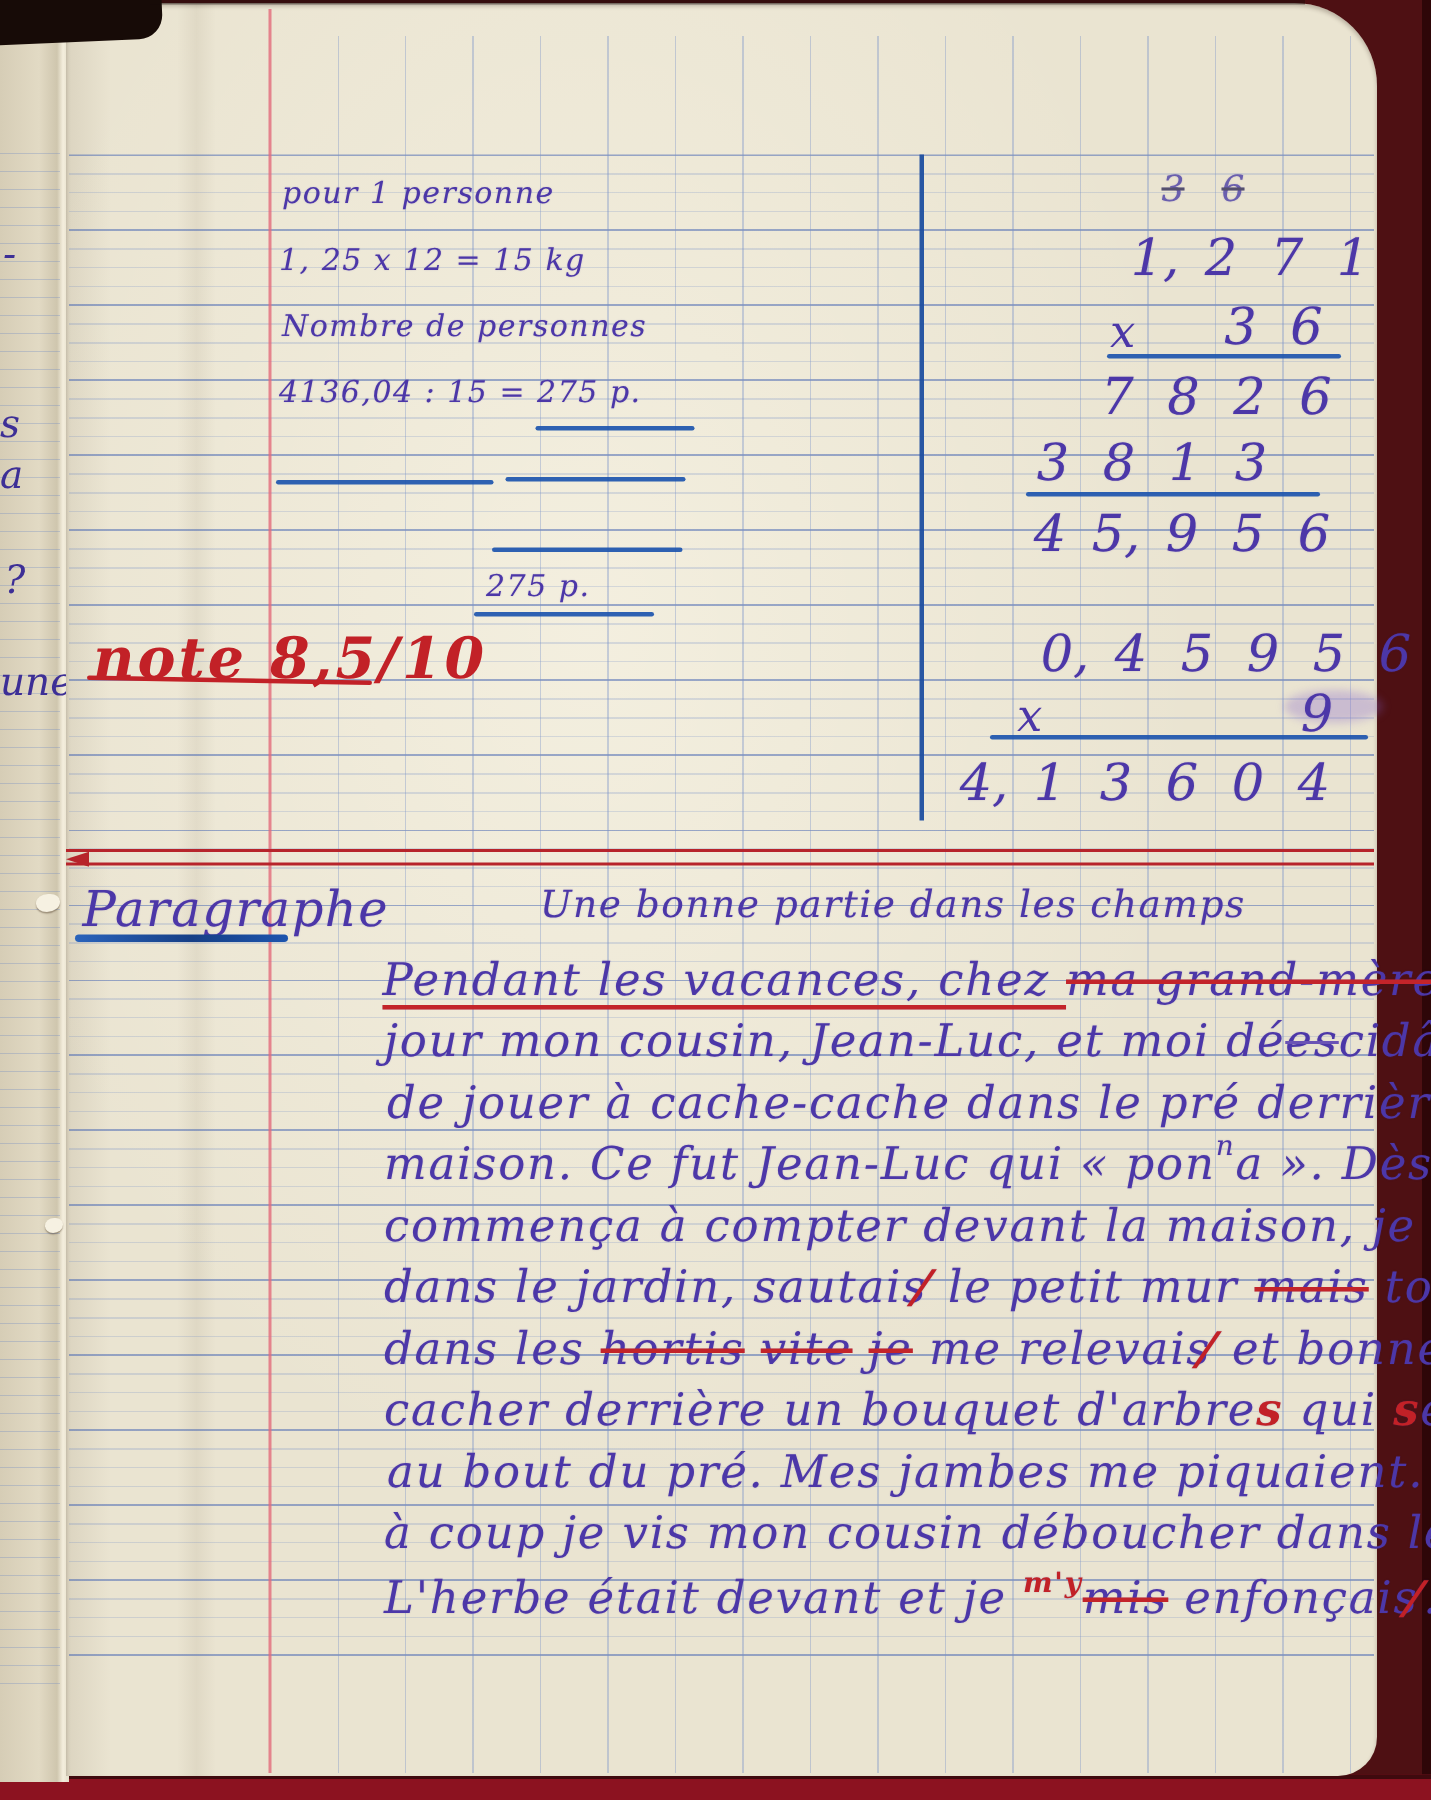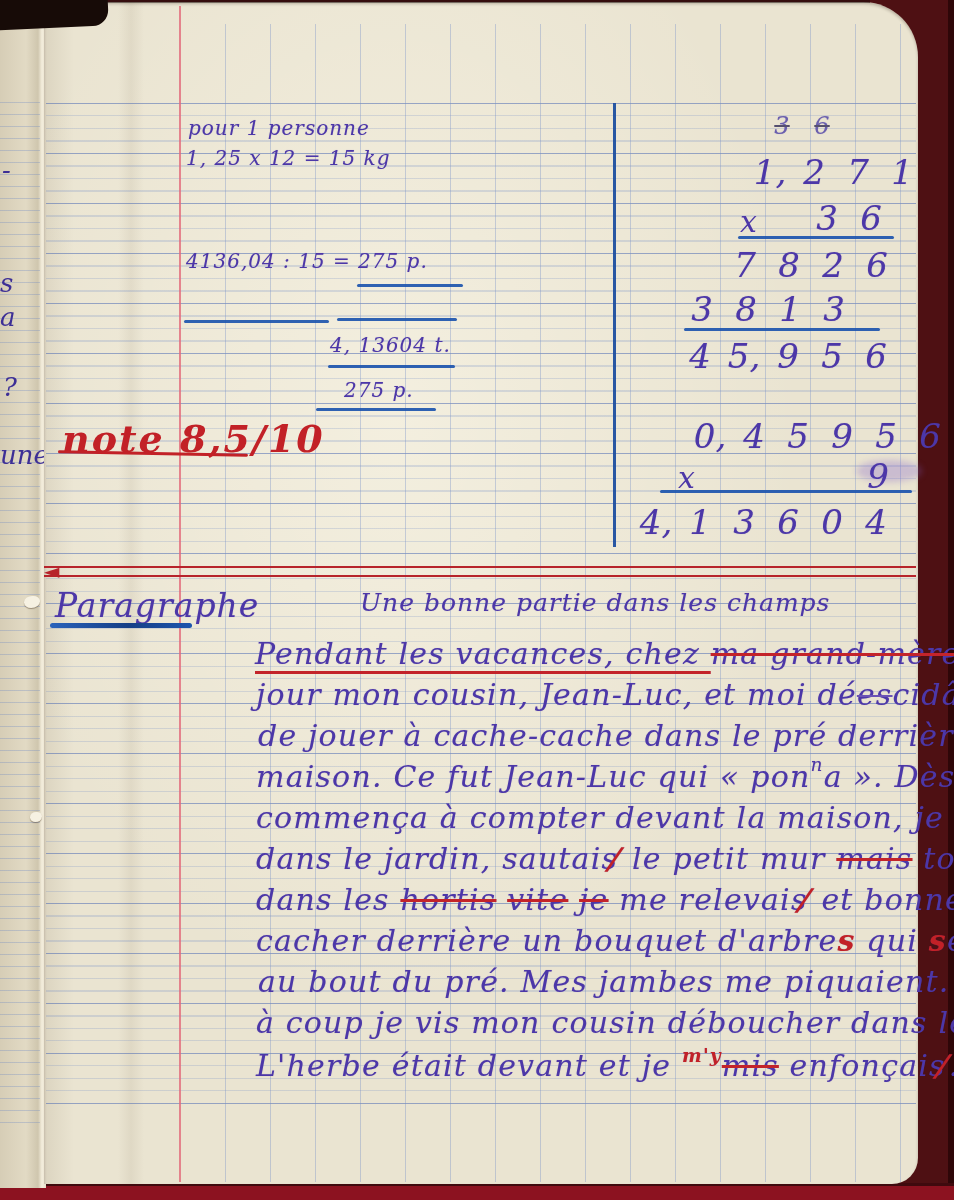--- a/index.html
+++ b/index.html
@@ -115,28 +115,28 @@
 
   <div class="page"></div>
   <div class="page-crease"></div>
   <div class="hlines"></div>
   <div class="vlines"></div>
   <div class="margin-line"></div>
   <div class="corner-dark"></div>
   <div class="top-edge"></div>
 
   <div class="hw" style="left:188px;top:116px;">pour 1 personne</div>
-  <div class="hw" style="left:186px;top:146px;">1, 25 x 12 = 15 kg</div>
+  <div class="hw" style="left:186px;top:161px;">1, 25 x 12 = 15 kg</div>
+  <div class="hw" style="left:188px;top:205px;">Nombre de personnes</div>
   <div class="hw" style="left:186px;top:249px;">4136,04 : 15 = 275 p.</div>
   <div class="bl" style="left:357px;top:284px;width:106px;"></div>
   <div class="bl" style="left:184px;top:320px;width:145px;"></div>
   <div class="bl" style="left:337px;top:318px;width:120px;"></div>
-  <div class="hw" style="left:330px;top:333px;">4, 13604 t.</div>
   <div class="bl" style="left:328px;top:365px;width:127px;"></div>
-  <div class="hw" style="left:344px;top:378px;">275 p.</div>
+  <div class="hw" style="left:324px;top:378px;">275 p.</div>
   <div class="bl" style="left:316px;top:408px;width:120px;"></div>
 
   <div class="grade" style="left:62px;top:416px;">note 8,5/10</div>
   <div class="ul-red" style="left:58px;top:452px;width:190px;transform:rotate(1deg);"></div>
 
   <div class="divider-v"></div>
 
   <div class="num-row small" style="left:762px;top:112px;">
       <span class="cell">3</span>
       <span class="cell">6</span>

